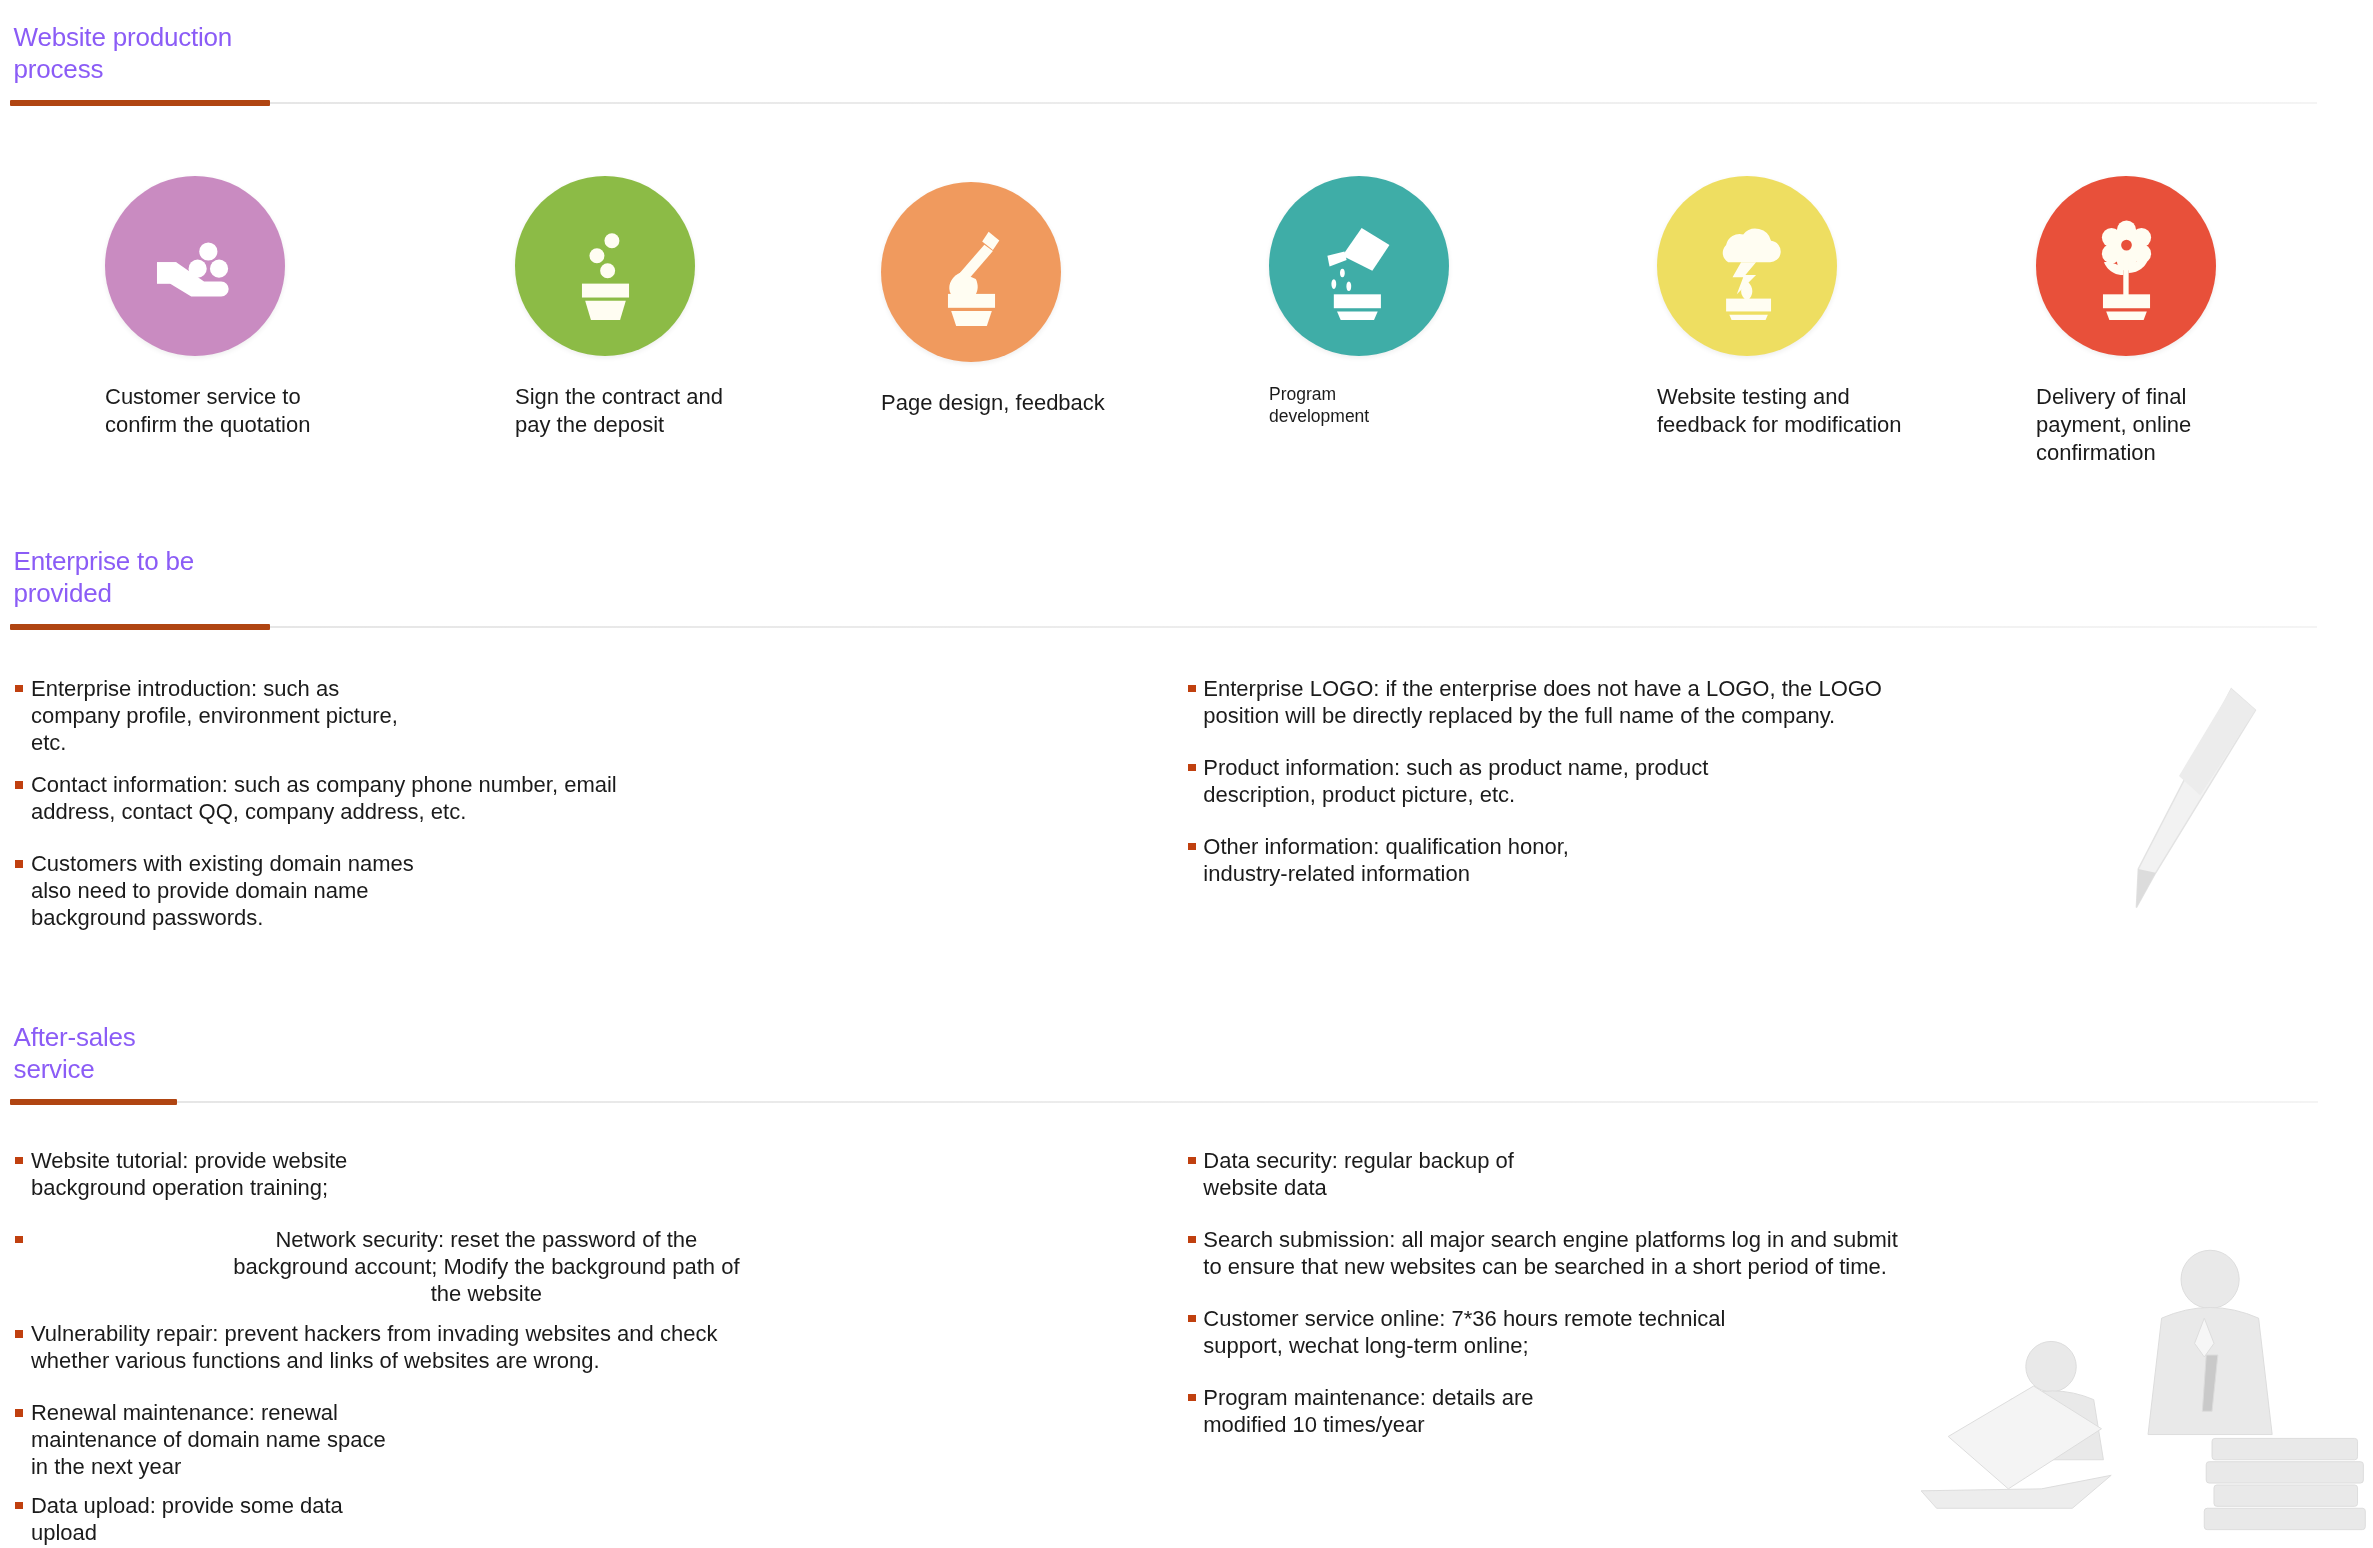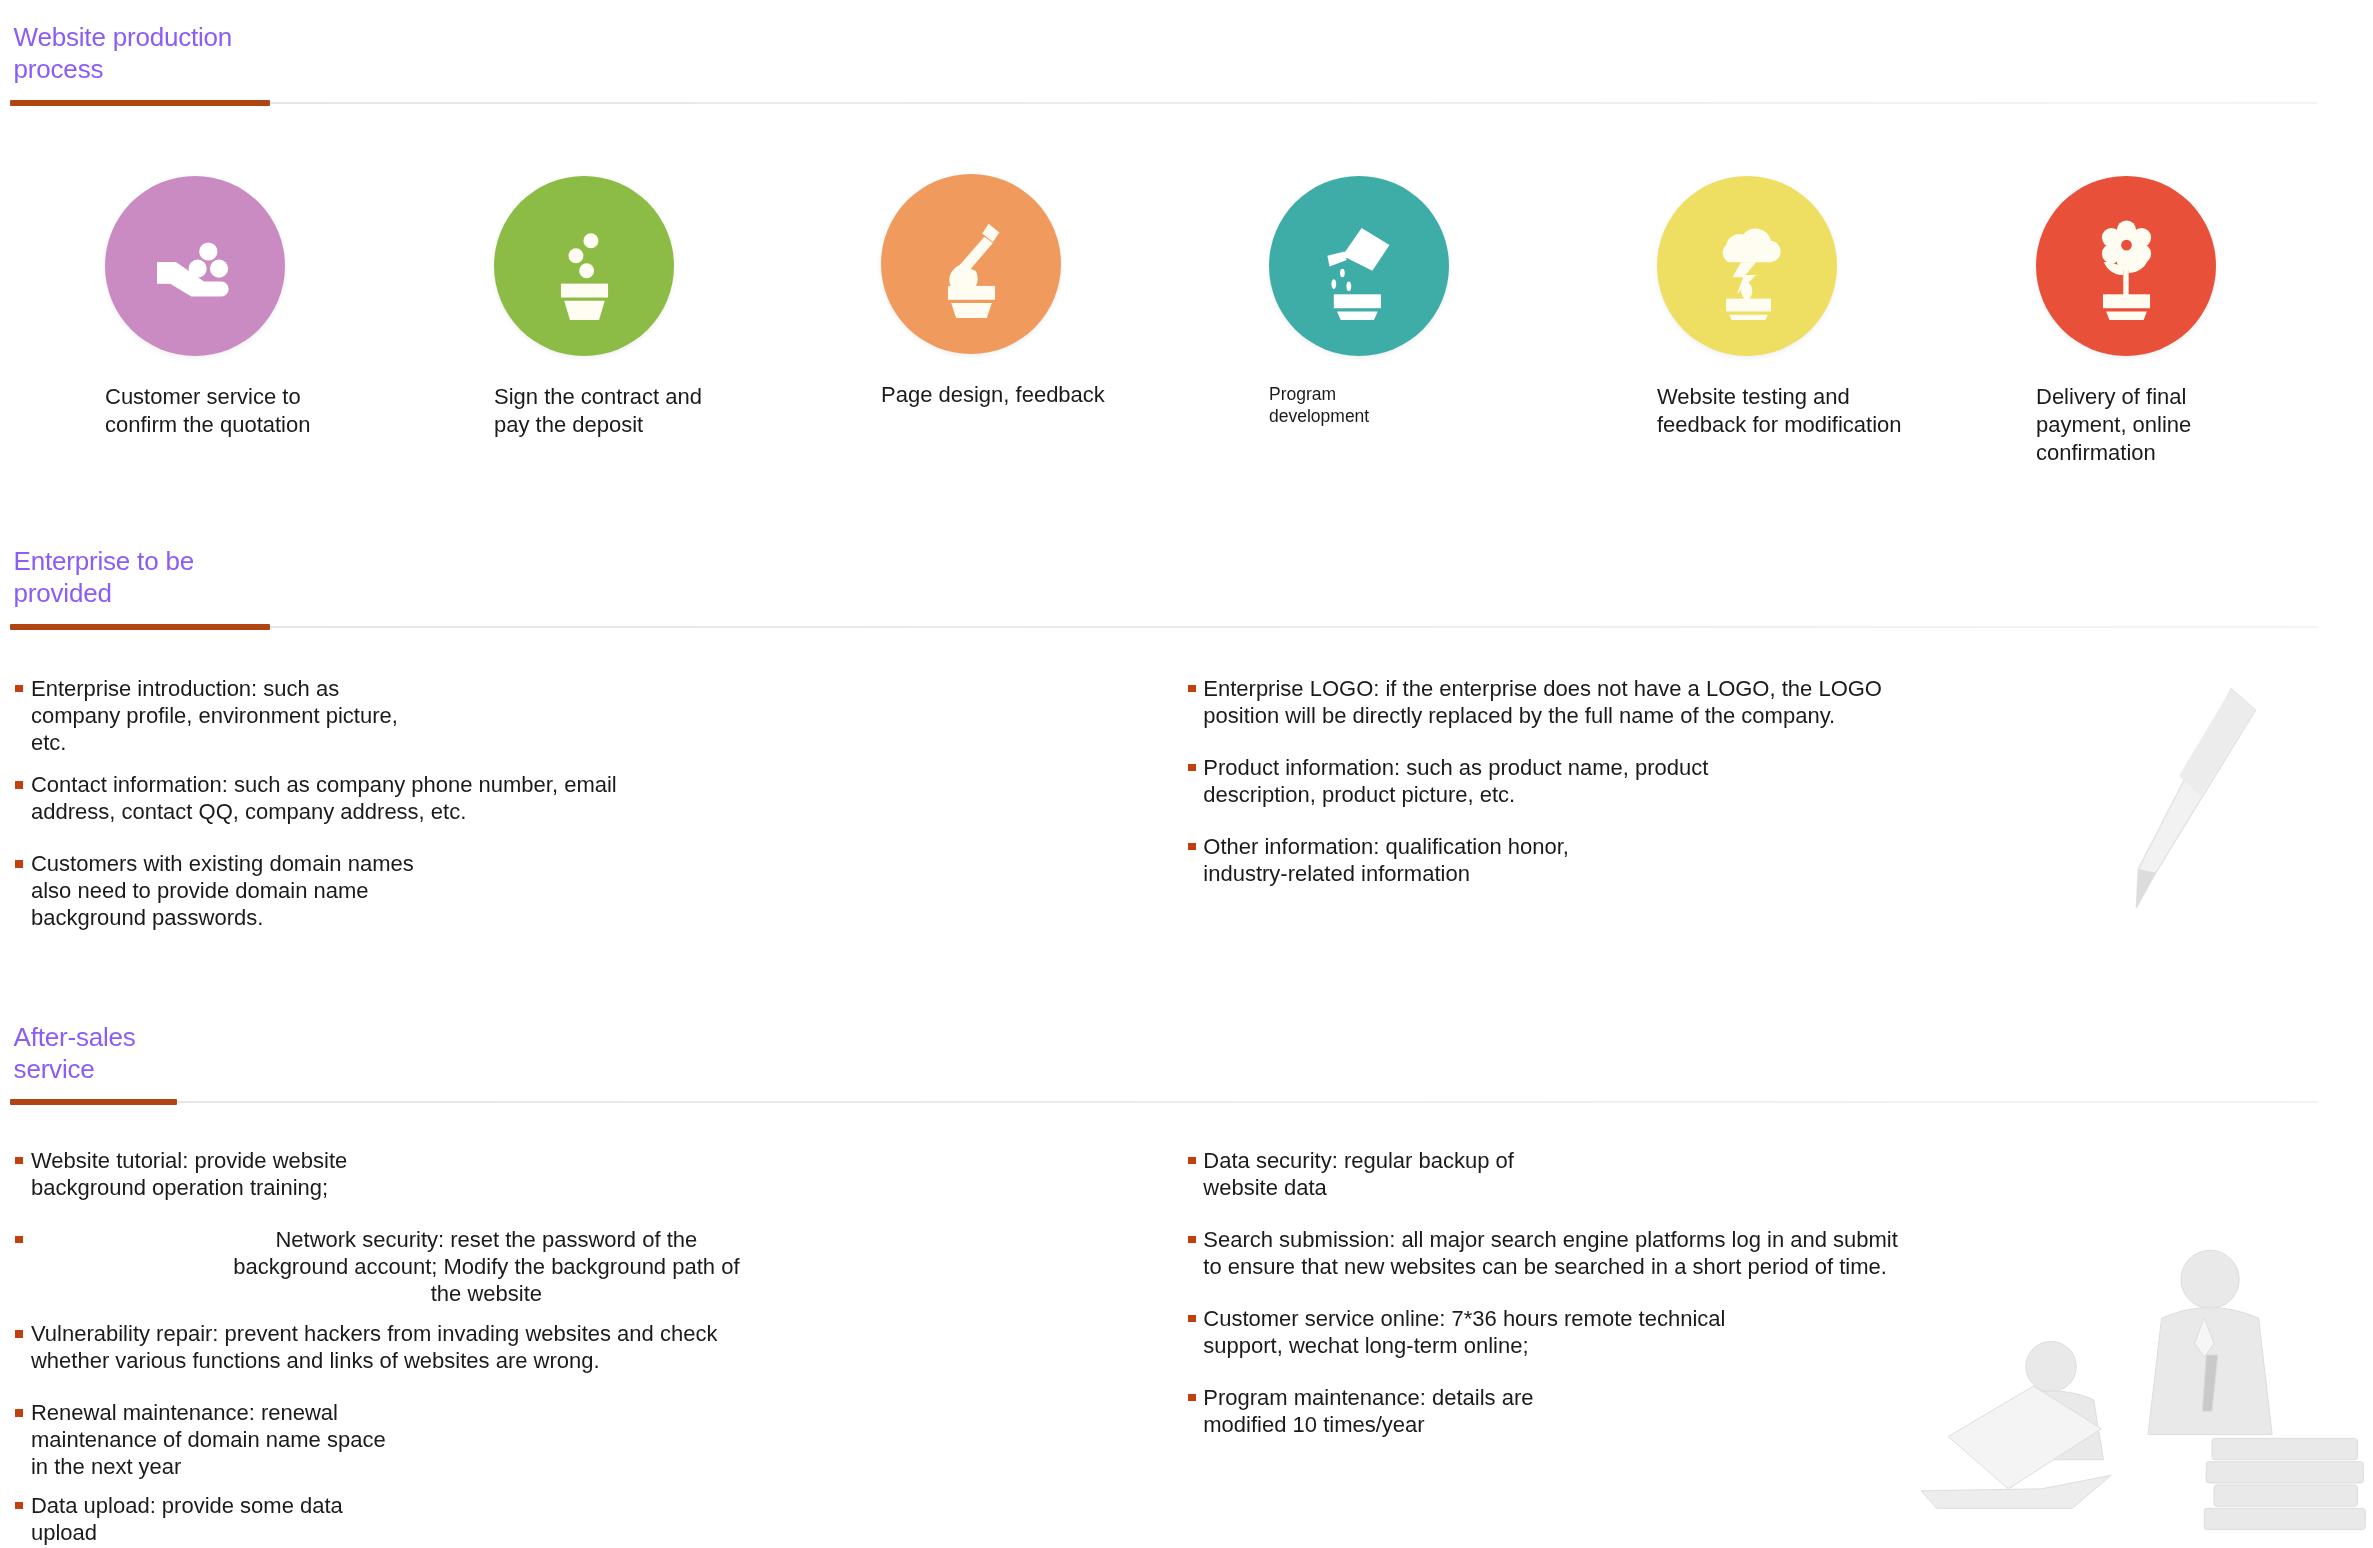--- a/index.html
+++ b/index.html
@@ -85,35 +85,35 @@
           <circle cx="52" cy="52" r="8.5" fill="#fff"></circle>
           <circle cx="72" cy="52" r="8.5" fill="#fff"></circle>
           <path d="M14 46 h18 l26 18 h16 a7 7 0 0 1 0 14 H46 L26 66 h-12 z" fill="#fff"></path>
           <path d="M14 46 h18 v20 h-18 z" fill="#fff"></path>
         </svg>
       </div>
       <div class="step-label">Customer service to
 confirm the quotation</div>
     </div>
 
-    <div class="step" style="left:494px; top:21.3px; width:320px;">
+    <div class="step" style="left:515px; top:21.3px; width:320px;">
       <div class="circle" style="background:#8cbb46;">
         <svg width="107" height="107" viewBox="0 0 100 100" aria-hidden="true">
           <circle cx="56" cy="26" r="7" fill="#fffdf2"></circle>
           <circle cx="42" cy="40" r="7" fill="#fffdf2"></circle>
           <circle cx="52" cy="54" r="7" fill="#fffdf2"></circle>
           <rect x="28" y="66" width="44" height="13" fill="#fffdf2"></rect>
           <path d="M31 82 h38 l-6 20 h-26 z" fill="#fffdf2"></path>
         </svg>
       </div>
       <div class="step-label">Sign the contract and
 pay the deposit</div>
     </div>
 
-    <div class="step" style="left:881px; top:19px; width:320px;">
+    <div class="step" style="left:881px; top:27px; width:320px;">
       <div class="circle" style="background:#f09a5e;">
         <svg width="107" height="107" viewBox="0 0 100 100" aria-hidden="true">
           <path d="M66 12 l10 8 -6 9 -10 -8 z" fill="#fffdf2"></path>
           <path d="M62 24 l8 6 -26 30 -8 -6 z" fill="#fffdf2"></path>
           <path d="M40 50 c-14 6 -14 22 -2 26 c12 4 22 -8 16 -20 z" fill="#fffdf2"></path>
           <rect x="28" y="70" width="44" height="13" fill="#fffdf2"></rect>
           <path d="M31 86 h38 l-6 18 h-26 z" fill="#fffdf2"></path>
         </svg>
       </div>
       <div class="step-label">Page design, feedback</div>

